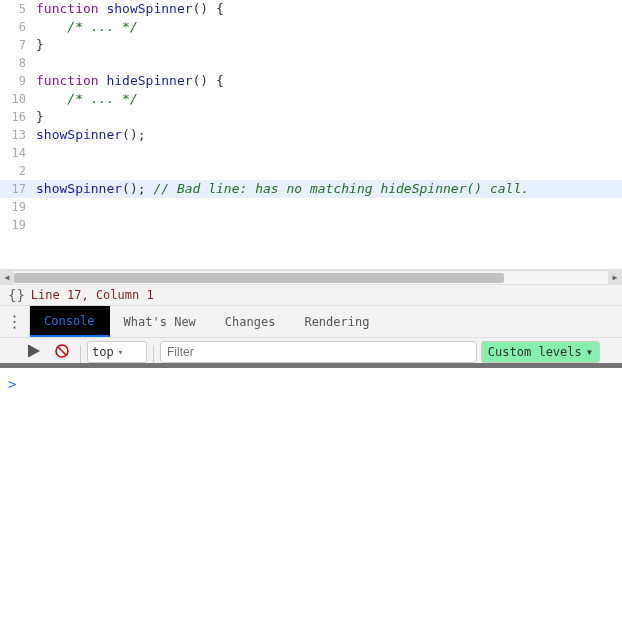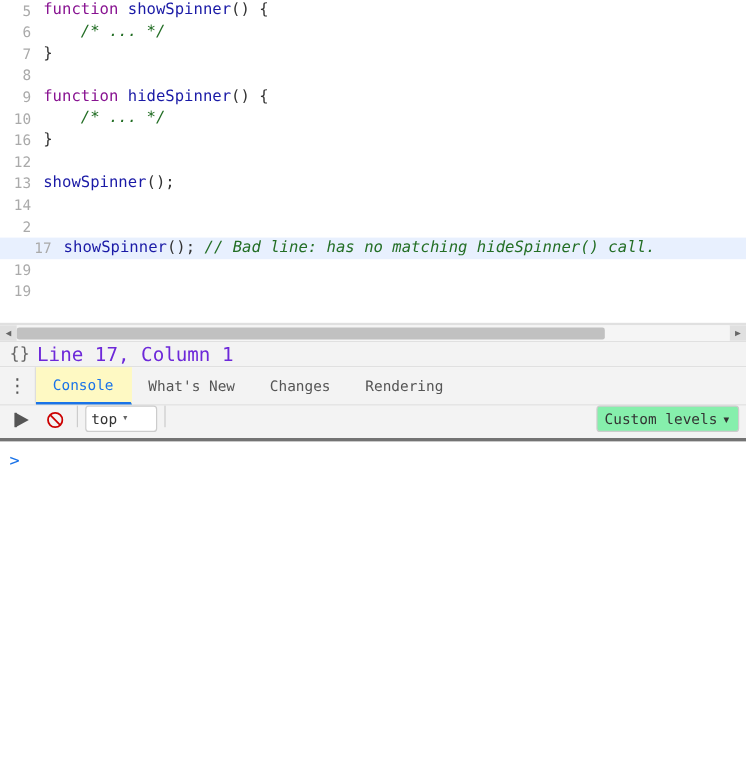--- a/index.html
+++ b/index.html
@@ -55,21 +55,20 @@
     .kw { color: #881391; } 
     .fn-name { color: #1a1aa6; } 
     .comment { color: #236e25; font-style: italic; } 
     .call { color: #1a1aa6; } 
     .punc { color: #333; }
     .bad-comment { color: #236e25; font-style: italic; }
 
     
     .line-cursor {
       background: #e8f0fe;
-      padding-left: 17px;
     }
 
     
     .scrollbar-area {
       height: 14px;
       background: #f5f5f5;
       border-top: 1px solid #e0e0e0;
       display: flex;
       align-items: center;
       position: relative;
@@ -131,22 +130,22 @@
       padding: 0 8px;
       gap: 6px;
     }
 
     .status-icon {
       color: #666;
       font-size: 14px;
     }
 
     .status-text {
-      font-size: 16px;
-      color: #6d28d9;
+      font-size: 12px;
+      color: #7f1d1d;
     }
 
     
     .devtools-toolbar {
       height: 32px;
       background: #f3f3f3;
       border-bottom: 1px solid #ddd;
       display: flex;
       align-items: stretch;
     }
@@ -167,34 +166,34 @@
       display: flex;
       align-items: center;
       font-size: 12px;
       color: #555;
       cursor: pointer;
       border-right: 1px solid transparent;
       white-space: nowrap;
     }
 
     .tab.active {
-      background: #fef9c3;
+      background: #000000;
       color: #1a73e8;
       border-bottom: 2px solid #1a73e8;
     }
 
     
     .console-filter-bar {
       height: 30px;
       background: #f3f3f3;
-      border-bottom: 3px solid #737373;
-      display: flex;
-      align-items: flex-start;
+      border-bottom: 5px solid #737373;
+      display: flex;
+      align-items: flex-end;
       gap: 4px;
-      padding: 0 6px;
+      padding: 0 22px;
     }
 
     .filter-btn {
       width: 24px;
       height: 24px;
       display: flex;
       align-items: center;
       justify-content: center;
       cursor: pointer;
       border-radius: 3px;
@@ -308,24 +307,20 @@
           <span class="line-number">9</span>
           <span class="line-content"><span class="kw">function </span><span class="fn-name">hideSpinner</span><span class="punc">() {</span></span>
         </div>
         <div class="code-line">
           <span class="line-number">10</span>
           <span class="line-content"><span class="comment">    /* ... */</span></span>
         </div>
         <div class="code-line">
           <span class="line-number">16</span>
           <span class="line-content"><span class="punc">}</span></span>
-        </div>
-        <div class="code-line">
-          <span class="line-number">12</span>
-          <span class="line-content"></span>
         </div>
         <div class="code-line">
           <span class="line-number">13</span>
           <span class="line-content"><span class="call">showSpinner</span><span class="punc">();</span></span>
         </div>
         <div class="code-line">
           <span class="line-number">14</span>
           <span class="line-content"></span>
         </div>
         <div class="code-line">

